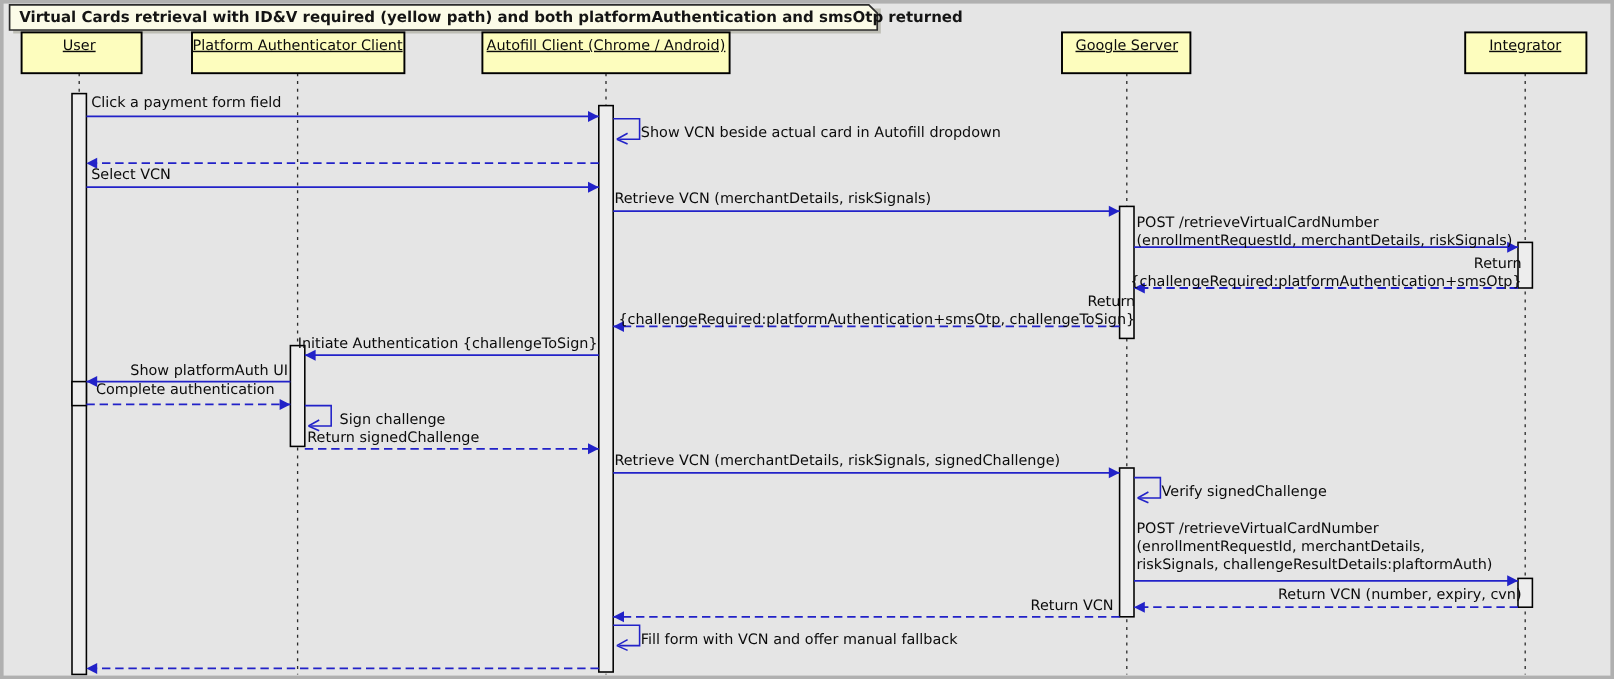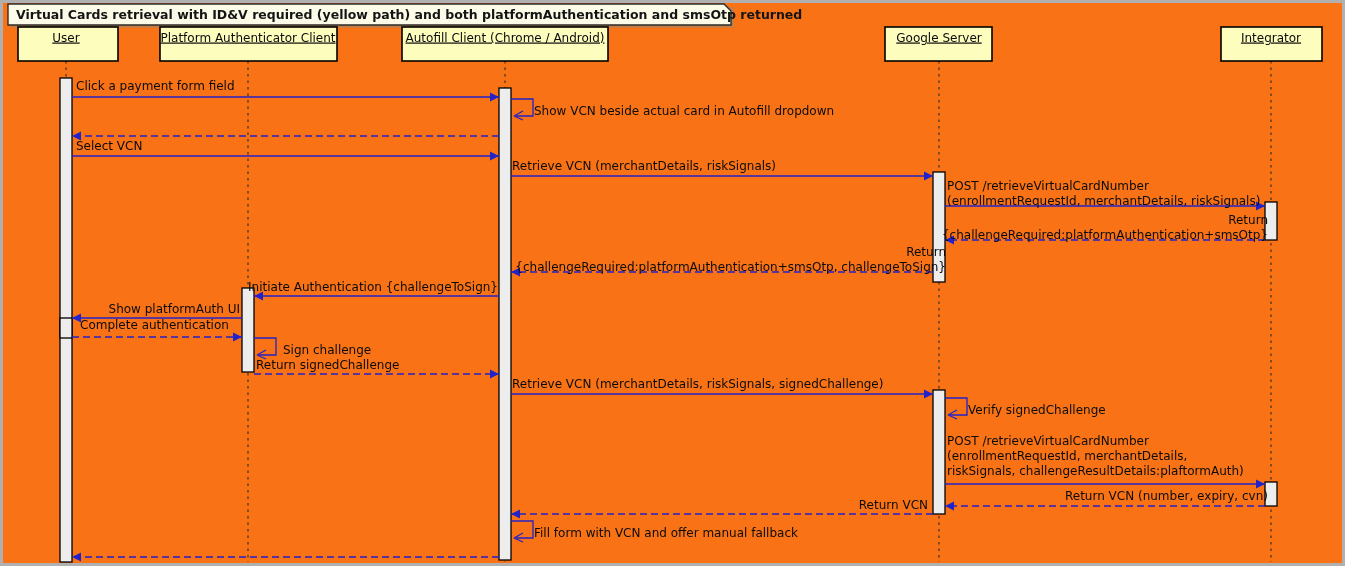--- a/index.html
+++ b/index.html
@@ -7,21 +7,21 @@
     padding: 0;
     background: #ffffff;
   }
   body {
     font-family: "DejaVu Sans", sans-serif;
   }
   #diagram-root {
     position: relative;
     width: 1345px;
     height: 566px;
-    background: #f97316;
+    background: #e5e5e5;
     overflow: hidden;
   }
   #diagram-svg {
     position: absolute;
     left: 0;
     top: 0;
     width: 1345px;
     height: 566px;
   }
   .frame-border {

